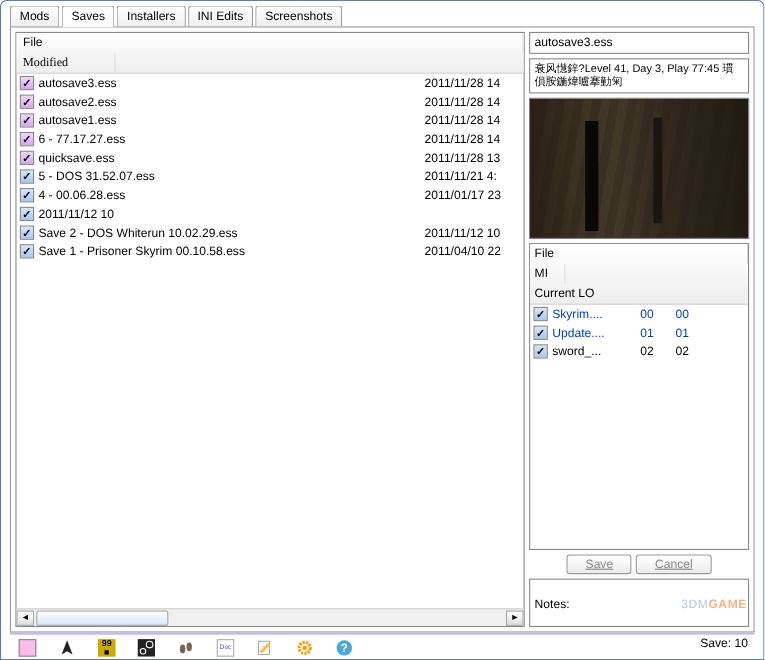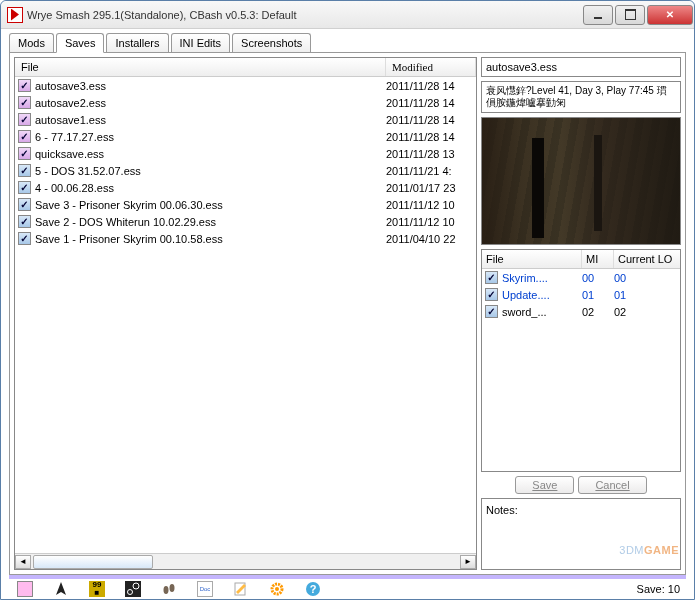--- a/index.html
+++ b/index.html
@@ -22,21 +22,21 @@
 
 .tabs { display: flex; gap: 0; margin-bottom: -1px; }
 .tab { padding: 3px 8px; border: 1px solid #999; border-bottom: none; background: linear-gradient(#fff, #eee); border-radius: 3px 3px 0 0; margin-right: 2px; cursor: pointer; }
 .tab.active { background: #fff; border-bottom: 1px solid #fff; position: relative; z-index: 2; }
 
 .panel { flex: 1; border: 1px solid #999; background: #fff; display: flex; padding: 4px; gap: 4px; position: relative; }
 
 .left { flex: 1; display: flex; flex-direction: column; border: 1px solid #888; }
 .right { width: 200px; display: flex; flex-direction: column; gap: 4px; }
 
-.colhdr { display: flex; background: linear-gradient(#fff, #eee); border-bottom: 1px solid #ccc; }
+.colhdr { display: flex; background: linear-gradient(#fff, #eee); border-bottom: 1px solid #ccc; flex-direction: column; }
 .colhdr .col { padding: 3px 6px; border-right: 1px solid #ddd; }
 .col-file { flex: 1; }
 .col-mod { width: 90px; font-family: Liberation Serif, serif; }
 
 .filelist { flex: 1; overflow: hidden; }
 .row { display: flex; align-items: center; height: 17px; }
 .cb { width: 13px; height: 13px; border: 1px solid #888; margin: 0 4px 0 3px; display: flex; align-items: center; justify-content: center; background: #fff; }
 .cb.purple { background: linear-gradient(#f0d8f8, #d8a8e8); }
 .cb.blue { background: linear-gradient(#d8e8f8, #a8c8e8); }
 .cb::after { content: "✓"; font-size: 10px; color: #003; font-weight: bold; }
@@ -61,43 +61,34 @@
 .masters .colhdr .c2 { width: 32px; padding: 3px 4px; border-right: 1px solid #ddd; }
 .masters .colhdr .c3 { width: 66px; padding: 3px 4px; }
 .mrow { display: flex; align-items: center; height: 17px; }
 .mrow .name { flex: 1; overflow: hidden; white-space: nowrap; }
 .mrow .mi { width: 32px; }
 .mrow .lo { width: 66px; }
 .bluetext { color: #0040d0; }
 
 .btns { display: flex; gap: 4px; justify-content: center; }
 .btn2 { padding: 2px 16px; border: 1px solid #999; background: linear-gradient(#fff,#ecebeb); border-radius: 3px; color: #888; text-decoration: underline; }
-.notes { border: 1px solid #888; height: 72px; padding: 5px 4px; }
-
-.toolbar { height: 24px; display: flex; align-items: center; padding: 2px 6px; gap: 16px; border-top: 4px solid #c4b5fd; }
+.notes { border: 1px solid #888; height: 44px; padding: 17px 4px; }
+
+.toolbar { height: 24px; display: flex; padding: 2px 6px; gap: 16px; border-top: 2px solid #c4b5fd; }
 .tbicon { width: 20px; height: 20px; border: 1px solid transparent; display: flex; align-items: center; justify-content: center; }
 .tbicon svg, .tbicon span { width: 16px; height: 16px; display: block; }
 .status { margin-left: auto; }
 
 .watermark { position: absolute; right: 6px; bottom: 16px; font-size: 16px; font-weight: normal; color: rgba(80,140,200,0.45); letter-spacing: 0.5px; pointer-events: none; }
 .watermark b { color: rgba(230,120,30,0.55); }
 </style>
 </head>
 <body>
 
 <div class="window">
-  <div class="titlebar">
-    <span class="icon-app"></span>
-    <span class="title">Wrye Smash 295.1(Standalone), CBash v0.5.3: Default</span>
-    <div class="winbtns">
-      <div class="winbtn min"></div>
-      <div class="winbtn max"></div>
-      <div class="winbtn close"></div>
-    </div>
-  </div>
 
   <div class="content">
     <div class="tabs" id="tabs">
         <div class="tab">Mods</div>
         <div class="tab active">Saves</div>
         <div class="tab">Installers</div>
         <div class="tab">INI Edits</div>
         <div class="tab">Screenshots</div>
       </div>
 
@@ -138,21 +129,20 @@
               <span class="name">       5 - DOS             31.52.07.ess</span>
               <span class="mod">2011/11/21 4:</span>
             </div>
             <div class="row">
               <span class="cb blue"></span>
               <span class="name">       4 -                     00.06.28.ess</span>
               <span class="mod">2011/01/17 23</span>
             </div>
             <div class="row">
               <span class="cb blue"></span>
-              <span class="name">Save 3 - Prisoner  Skyrim  00.06.30.ess</span>
               <span class="mod">2011/11/12 10</span>
             </div>
             <div class="row">
               <span class="cb blue"></span>
               <span class="name">Save 2 - DOS  Whiterun  10.02.29.ess</span>
               <span class="mod">2011/11/12 10</span>
             </div>
             <div class="row">
               <span class="cb blue"></span>
               <span class="name">Save 1 - Prisoner  Skyrim  00.10.58.ess</span>

